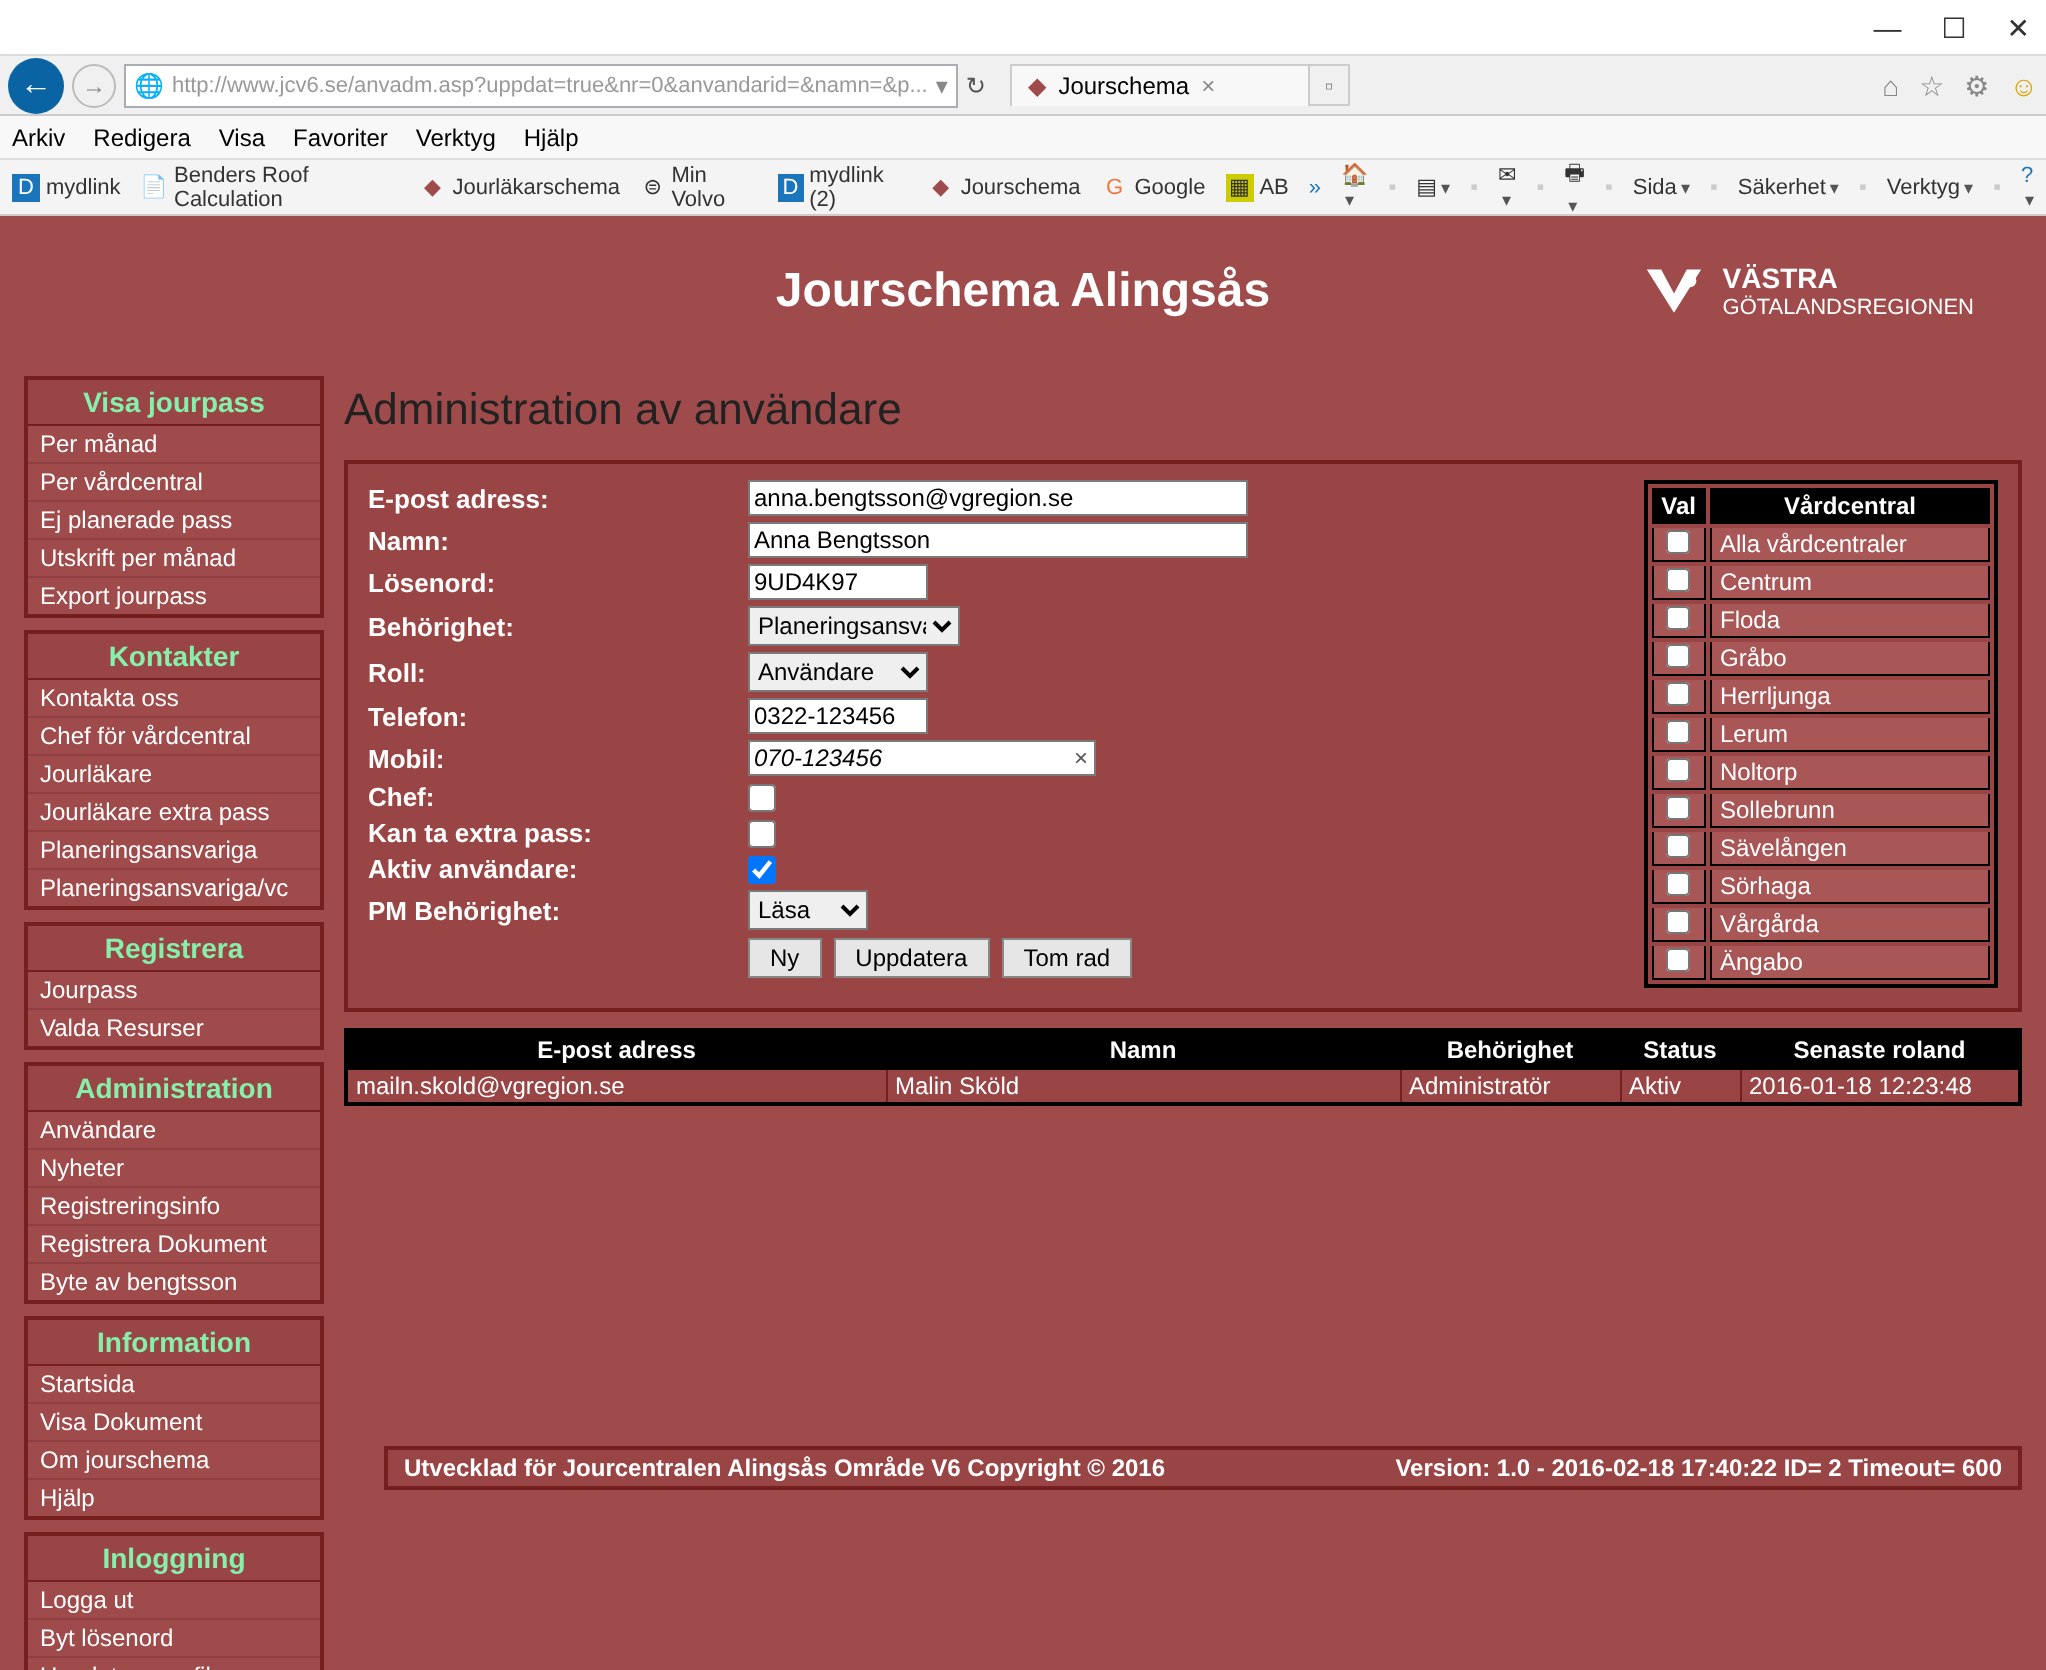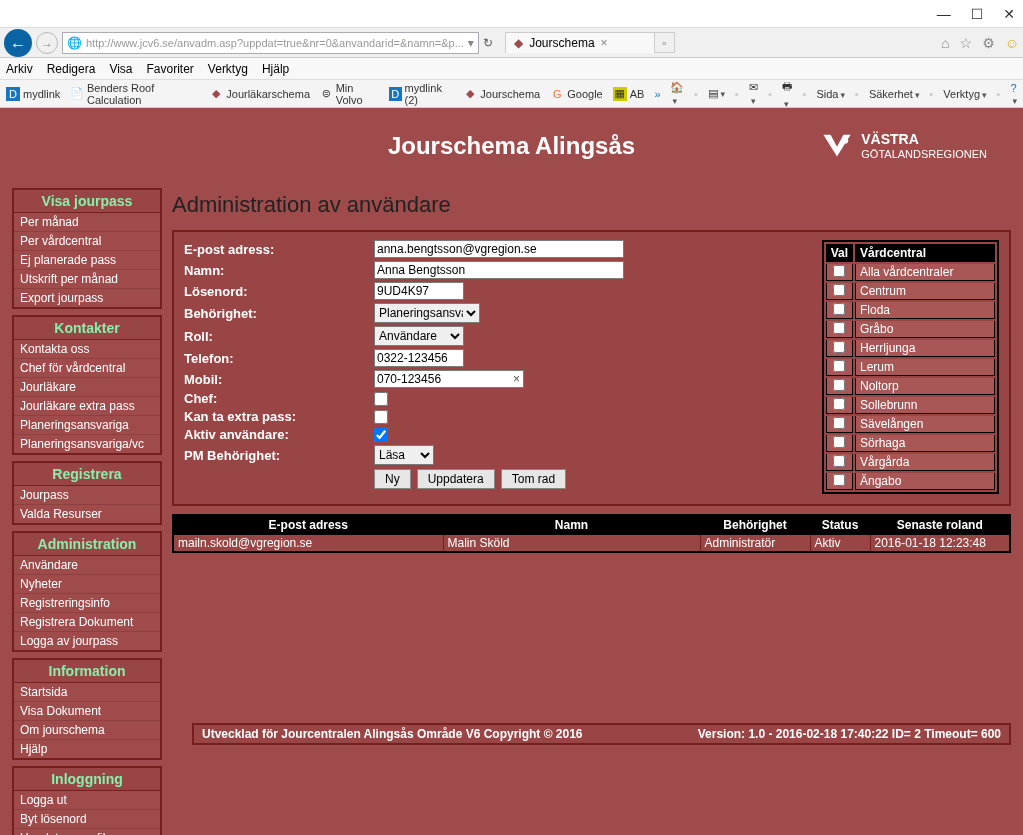--- a/index.html
+++ b/index.html
@@ -54,34 +54,34 @@
 
 .main { flex: 1; }
 .main h2 { font-size: 22px; font-weight: normal; color: #222; background: #fff0; margin-bottom: 8px; padding: 4px 0; }
 
 .form-panel { background: #9a4545; border: 2px solid #761f1f; padding: 8px 10px 10px 10px; display: flex; gap: 10px; }
 .form-left { flex: 1; }
 .form-row { display: flex; align-items: center; margin-bottom: 3px; }
 .form-row label { width: 190px; color: #fff; font-weight: bold; font-size: 13px; }
 .form-row input[type=text] { width: 250px; height: 18px; font-size: 12px; border: 1px solid #7a7a7a; padding: 0 2px; }
 .form-row input.short { width: 90px; }
-.form-row input.mobil { width: 150px; }
+.form-row input.mobil { width: 174px; font-style: italic; }
 .form-row select { height: 20px; font-size: 12px; border: 1px solid #7a7a7a; background: #efefef; }
 .form-row select.wide { width: 106px; }
 .form-row select.med { width: 90px; }
 .form-row select.sm { width: 60px; }
 .form-row input[type=checkbox] { width: 14px; height: 14px; }
 .mobil-wrap { position: relative; display: inline-block; }
 .mobil-wrap .x { position: absolute; right: 4px; top: 2px; color: #555; cursor: pointer; font-size: 12px; }
 .btn-row { margin-left: 190px; margin-top: 4px; display: flex; gap: 6px; }
 .btn-row button { background: #e6e6e6; border: 1px solid #888; padding: 2px 10px; font-size: 12px; cursor: pointer; }
 
 
 .vc-table { border: 2px solid #000; font-size: 12px; }
-.vc-table th { background: #000; color: #fff; text-align: left; padding: 1px 4px; font-weight: bold; border: 1px solid #000; }
+.vc-table th { background: #000; color: #fff; text-align: center; padding: 1px 4px; font-weight: bold; border: 1px solid #000; }
 .vc-table td { background: #a85656; color: #fff; padding: 0 4px; border-bottom: 1px solid #000; border-left: 1px solid #000; border-right: 1px solid #000; height: 17px; }
 .vc-table td.chk { width: 26px; text-align: center; background: #a85656; }
 .vc-table input[type=checkbox] { width: 12px; height: 12px; }
 
 
 .user-table { width: 100%; margin-top: 8px; border: 2px solid #000; font-size: 12px; border-collapse: collapse; }
 .user-table th { background: #000; color: #fff; padding: 2px 4px; font-weight: bold; border: 1px solid #000; }
 .user-table td { background: #9a4545; color: #fff; padding: 1px 4px; border: 1px solid #761f1f; }
 
 
@@ -223,21 +223,21 @@
           <div class="hdr">Registrera</div>
           <div class="item">Jourpass</div>
           <div class="item">Valda Resurser</div>
         </div>
         <div class="side-group">
           <div class="hdr">Administration</div>
           <div class="item">Användare</div>
           <div class="item">Nyheter</div>
           <div class="item">Registreringsinfo</div>
           <div class="item">Registrera Dokument</div>
-          <div class="item">Logga av jourpass</div>
+          <div class="item">Byte av bengtsson</div>
         </div>
         <div class="side-group">
           <div class="hdr">Information</div>
           <div class="item">Startsida</div>
           <div class="item">Visa Dokument</div>
           <div class="item">Om jourschema</div>
           <div class="item">Hjälp</div>
         </div>
         <div class="side-group">
           <div class="hdr">Inloggning</div>

